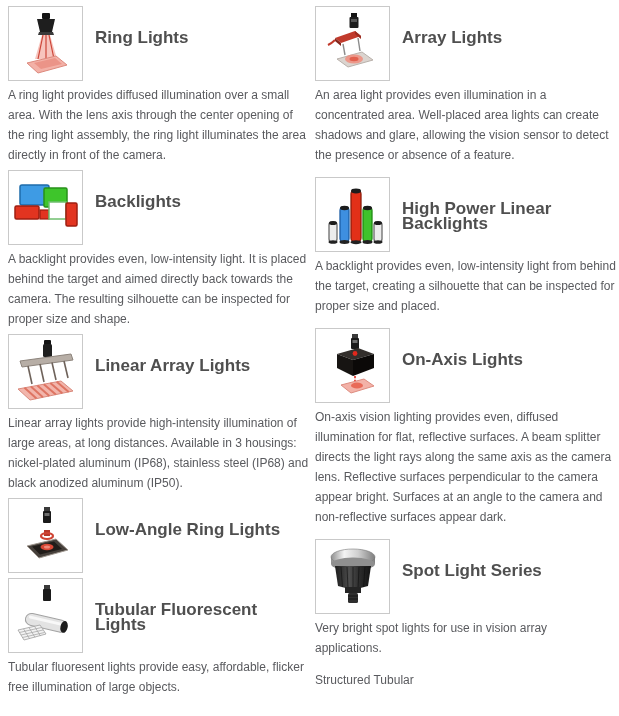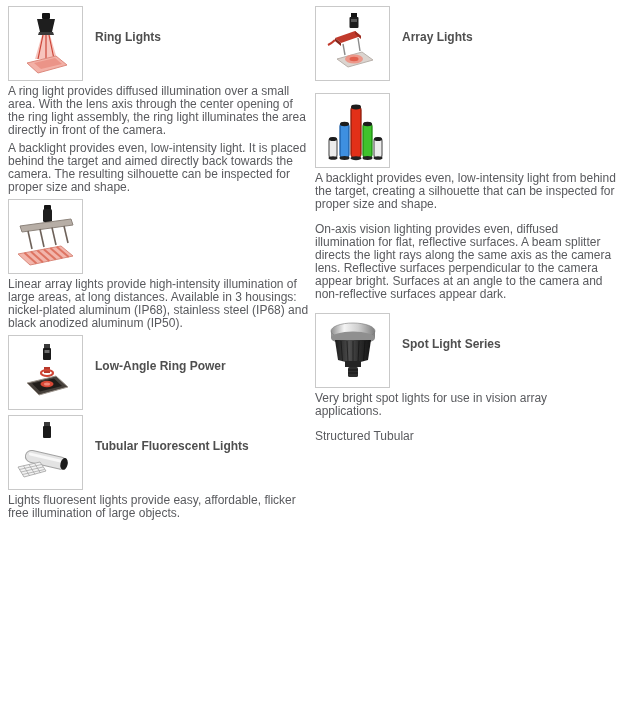--- a/index.html
+++ b/index.html
@@ -14,25 +14,25 @@
   .entry { margin-bottom: 5px; }
   .col-right .entry { margin-bottom: 12px; }
   .entry-header { display: flex; align-items: flex-start; }
   .thumb {
     width: 75px; height: 75px; flex: 0 0 75px;
     border: 1px solid #c9c9c9; background: #ffffff;
     display: flex; align-items: center; justify-content: center;
     cursor: pointer;
   }
   .entry-title {
-    font-size: 12px; font-weight: bold; color: #4f4f4f;
+    font-size: 17px; font-weight: bold; color: #4f4f4f;
     margin: 24px 0 0 12px; line-height: 15px;
   }
   .entry-desc {
-    font-size: 12px; line-height: 13px; color: #595a5e;
+    font-size: 12px; line-height: 20px; color: #595a5e;
     margin-top: 4px;
   }
   svg { display: block; }
 </style>
 </head>
 <body>
 
 <div class="catalog">
 
   <div class="col col-left">
@@ -51,20 +51,33 @@
             <polygon points="16,54 45,47 56,56 27,64" fill="#f3b1a7" stroke="#dd897d" stroke-width="1"></polygon>
             <polygon points="23,54 44,49 51,55 30,60" fill="#eb9488"></polygon>
           </svg>
         </div>
         <div class="entry-title">Ring Lights</div>
       </div>
       <div class="entry-desc">A ring light provides diffused illumination over a small area. With the lens axis through the center opening of the ring light assembly, the ring light illuminates the area directly in front of the camera.</div>
     </div>
 
     <div class="entry">
+      <div class="entry-header">
+        <div class="thumb">
+          <svg width="70" height="70" viewBox="0 0 70 70">
+            <rect x="9" y="12" width="29" height="20" rx="2" fill="#3e9be4" stroke="#1e6cab" stroke-width="1.5"></rect>
+            <rect x="33" y="15" width="23" height="19" rx="1.5" fill="#3ec52b" stroke="#27911a" stroke-width="1.5"></rect>
+            <rect x="4" y="33" width="24" height="13" rx="1.5" fill="#e23420" stroke="#9e1e10" stroke-width="1.5"></rect>
+            <rect x="29" y="37" width="9" height="9" fill="#e23420" stroke="#9e1e10" stroke-width="1.2"></rect>
+            <rect x="38" y="29" width="17" height="17" fill="#ffffff" stroke="#6fbf6f" stroke-width="1.5"></rect>
+            <rect x="55" y="30" width="11" height="23" rx="1.5" fill="#e23420" stroke="#9e1e10" stroke-width="1.5"></rect>
+          </svg>
+        </div>
+        <div class="entry-title">Backlights</div>
+      </div>
       <div class="entry-desc">A backlight provides even, low-intensity light. It is placed behind the target and aimed directly back towards the camera. The resulting silhouette can be inspected for proper size and shape.</div>
     </div>
 
     <div class="entry">
       <div class="entry-header">
         <div class="thumb">
           <svg width="70" height="70" viewBox="0 0 70 70">
             <rect x="33" y="3" width="7" height="5" rx="1" fill="#141414"></rect>
             <rect x="32" y="7" width="9" height="13" rx="1.5" fill="#1e1e1e"></rect>
             <polygon points="9,24 60,17 62,23 11,30" fill="#b7aea6" stroke="#8d847c" stroke-width="1"></polygon>
@@ -74,40 +87,41 @@
             <line x1="53" y1="24" x2="57" y2="41" stroke="#6e625a" stroke-width="1.6"></line>
             <polygon points="7,52 50,44 62,54 19,63" fill="#f2b5ab" stroke="#d98a7d" stroke-width="1"></polygon>
             <line x1="13.5" y1="50.8" x2="25.5" y2="61.6" stroke="#de7462" stroke-width="2"></line>
             <line x1="19.9" y1="49.6" x2="31.9" y2="60.3" stroke="#de7462" stroke-width="2"></line>
             <line x1="26.4" y1="48.4" x2="38.4" y2="59" stroke="#de7462" stroke-width="2"></line>
             <line x1="32.8" y1="47.2" x2="44.8" y2="57.6" stroke="#de7462" stroke-width="2"></line>
             <line x1="39.3" y1="46" x2="51.3" y2="56.3" stroke="#de7462" stroke-width="2"></line>
             <line x1="45.7" y1="44.8" x2="57.7" y2="55" stroke="#de7462" stroke-width="2"></line>
           </svg>
         </div>
+        <div class="entry-title">Linear Array Lights</div>
       </div>
       <div class="entry-desc">Linear array lights provide high-intensity illumination of large areas, at long distances. Available in 3 housings: nickel-plated aluminum (IP68), stainless steel (IP68) and black anodized aluminum (IP50).</div>
     </div>
 
     <div class="entry">
       <div class="entry-header">
         <div class="thumb">
           <svg width="70" height="70" viewBox="0 0 70 70">
             <rect x="33" y="6" width="6" height="4" fill="#3a3a3a"></rect>
             <rect x="32" y="10" width="8" height="12" rx="1" fill="#1a1a1a"></rect>
             <rect x="33.5" y="12" width="5" height="3" fill="#6e6e6e"></rect>
             <rect x="33" y="29" width="6" height="6" fill="#b8382a"></rect>
             <ellipse cx="36" cy="35" rx="6" ry="3" fill="none" stroke="#cf4434" stroke-width="2.2"></ellipse>
             <polygon points="16,45 45,38 57,49 28,57" fill="#46403b" stroke="#a09890" stroke-width="1"></polygon>
             <polygon points="21,45.5 43,40.5 51,48 29,53.5" fill="#211d1a"></polygon>
             <ellipse cx="36" cy="46" rx="6.5" ry="3.2" fill="#d84836"></ellipse>
             <ellipse cx="36" cy="46" rx="3" ry="1.5" fill="#f0897b"></ellipse>
           </svg>
         </div>
-        <div class="entry-title">Low-Angle Ring Power</div>
+        <div class="entry-title">Low-Angle Ring Lights</div>
       </div>
     </div>
 
     <div class="entry">
       <div class="entry-header">
         <div class="thumb">
           <svg width="70" height="70" viewBox="0 0 70 70">
             <rect x="33" y="4" width="6" height="4" fill="#3a3a3a"></rect>
             <rect x="32" y="8" width="8" height="12" rx="1" fill="#1a1a1a"></rect>
             <g transform="rotate(13 36 42)">
@@ -119,21 +133,21 @@
             <line x1="12.5" y1="47.8" x2="18.5" y2="57.7" stroke="#9f9f9f" stroke-width="0.7"></line>
             <line x1="18" y1="46.5" x2="24" y2="56.4" stroke="#9f9f9f" stroke-width="0.7"></line>
             <line x1="23.5" y1="45.2" x2="29.5" y2="55.1" stroke="#9f9f9f" stroke-width="0.7"></line>
             <line x1="8.5" y1="51.5" x2="30.5" y2="46.5" stroke="#9f9f9f" stroke-width="0.7"></line>
             <line x1="10" y1="54" x2="32" y2="49" stroke="#9f9f9f" stroke-width="0.7"></line>
             <line x1="11.5" y1="56.5" x2="33.5" y2="51.5" stroke="#9f9f9f" stroke-width="0.7"></line>
           </svg>
         </div>
         <div class="entry-title">Tubular Fluorescent Lights</div>
       </div>
-      <div class="entry-desc">Lights fluoresent lights provide easy, affordable, flicker free illumination of large objects.</div>
+      <div class="entry-desc">Tubular fluoresent lights provide easy, affordable, flicker free illumination of large objects.</div>
     </div>
 
   </div>
 
   <div class="col col-right">
 
     <div class="entry">
       <div class="entry-header">
         <div class="thumb">
           <svg width="70" height="70" viewBox="0 0 70 70">
@@ -146,20 +160,21 @@
             <line x1="25" y1="35" x2="27" y2="46" stroke="#8c8c8c" stroke-width="1.4"></line>
             <line x1="40" y1="29" x2="42" y2="42" stroke="#8c8c8c" stroke-width="1.4"></line>
             <path d="M10 36 Q14 34 17 31" stroke="#c13a2c" stroke-width="2" fill="none"></path>
             <polygon points="19,50 44,43 55,51 30,58" fill="#dbd4cf" stroke="#b9b1ab" stroke-width="1"></polygon>
             <ellipse cx="36" cy="50" rx="9" ry="4.5" fill="#ee8d7e" opacity="0.85"></ellipse>
             <ellipse cx="36" cy="50" rx="4.5" ry="2.2" fill="#e2604e"></ellipse>
           </svg>
         </div>
         <div class="entry-title">Array Lights</div>
       </div>
+      <div class="entry-desc">An area light provides even illumination in a concentrated area. Well-placed area lights can create shadows and glare, allowing the vision sensor to detect the presence or absence of a feature.</div>
     </div>
 
     <div class="entry">
       <div class="entry-header">
         <div class="thumb">
           <svg width="70" height="70" viewBox="0 0 70 70">
             <g stroke-width="1.3">
               <rect x="11" y="42" width="8" height="20" rx="3" fill="#ececec" stroke="#6b6b6b"></rect>
               <rect x="22" y="27" width="9" height="35" rx="3.5" fill="#3e8fe0" stroke="#1c5da6"></rect>
               <rect x="33" y="10" width="10" height="52" rx="4" fill="#e23018" stroke="#8e1d0c"></rect>
@@ -171,25 +186,43 @@
             <ellipse cx="38" cy="11" rx="5" ry="2.4" fill="#1c1c1c"></ellipse>
             <ellipse cx="49.5" cy="28" rx="4.5" ry="2.2" fill="#1c1c1c"></ellipse>
             <ellipse cx="60" cy="43" rx="4" ry="2" fill="#1c1c1c"></ellipse>
             <ellipse cx="15" cy="62" rx="4.5" ry="1.8" fill="#222222"></ellipse>
             <ellipse cx="26.5" cy="62" rx="5" ry="1.9" fill="#222222"></ellipse>
             <ellipse cx="38" cy="62.2" rx="5.5" ry="2" fill="#222222"></ellipse>
             <ellipse cx="49.5" cy="62" rx="5" ry="1.9" fill="#222222"></ellipse>
             <ellipse cx="60" cy="62" rx="4.5" ry="1.8" fill="#222222"></ellipse>
           </svg>
         </div>
-      </div>
-      <div class="entry-desc">A backlight provides even, low-intensity light from behind the target, creating a silhouette that can be inspected for proper size and shape.</div>
-    </div>
-
-    <div class="entry">
+        <div class="entry-title">High Power Linear Backlights</div>
+      </div>
+      <div class="entry-desc">A backlight provides even, low-intensity light from behind the target, creating a silhouette that can be inspected for proper size and placed.</div>
+    </div>
+
+    <div class="entry">
+      <div class="entry-header">
+        <div class="thumb">
+          <svg width="70" height="70" viewBox="0 0 70 70">
+            <rect x="34" y="3" width="6" height="4" fill="#3a3a3a"></rect>
+            <rect x="33" y="7" width="8" height="11" rx="1" fill="#1a1a1a"></rect>
+            <rect x="34.5" y="9" width="5" height="3" fill="#6e6e6e"></rect>
+            <polygon points="19,23 40,17 56,23 35,29" fill="#332f2c"></polygon>
+            <polygon points="19,23 35,29 35,45 19,37" fill="#171412"></polygon>
+            <polygon points="35,29 56,23 56,37 35,45" fill="#0b0908"></polygon>
+            <circle cx="37" cy="22.5" r="2.4" fill="#e2281c"></circle>
+            <line x1="37" y1="45" x2="37" y2="53" stroke="#e2281c" stroke-width="1.6" stroke-dasharray="2.2,1.6"></line>
+            <polygon points="23,54 46,48 56,55 33,62" fill="#f3b2a8" stroke="#de8c80" stroke-width="1"></polygon>
+            <ellipse cx="39" cy="54.5" rx="6" ry="3" fill="#e96a58"></ellipse>
+          </svg>
+        </div>
+        <div class="entry-title">On-Axis Lights</div>
+      </div>
       <div class="entry-desc">On-axis vision lighting provides even, diffused illumination for flat, reflective surfaces. A beam splitter directs the light rays along the same axis as the camera lens. Reflective surfaces perpendicular to the camera appear bright. Surfaces at an angle to the camera and non-reflective surfaces appear dark.</div>
     </div>
 
     <div class="entry">
       <div class="entry-header">
         <div class="thumb">
           <svg width="70" height="70" viewBox="0 0 70 70">
             <defs>
               <linearGradient id="domeG" x1="0" y1="0" x2="1" y2="0">
                 <stop offset="0" stop-color="#8f8f8f"></stop>

